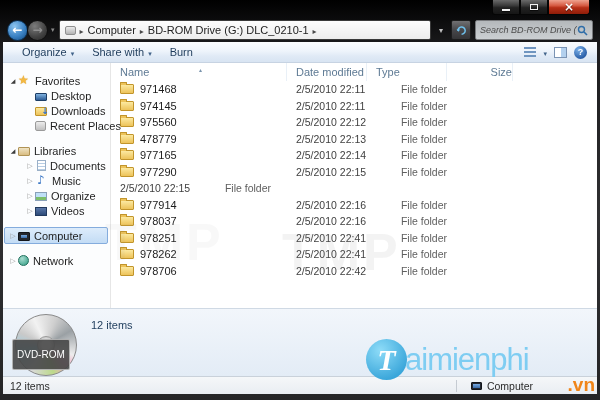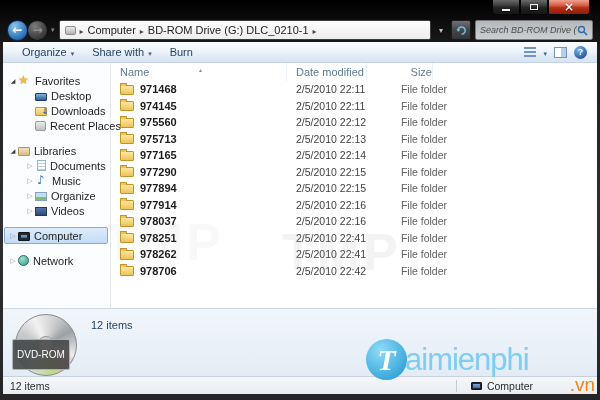--- a/index.html
+++ b/index.html
@@ -116,21 +116,21 @@
   .file-area { flex:1; min-width:0; display:flex; flex-direction:column; position:relative; }
   .col-header { height:18px; flex:none; display:flex; color:#5e7a94; position:relative; }
   .col { border-right:1px solid #e9f0f7; display:flex; align-items:center; padding-left:9px; }
   .col-name { width:176px; } .col-date { width:80px; } .col-type { width:80px; } .col-size { width:66px;justify-content:flex-end; }
   .col-fill { flex:1; border-right:none; }
   .sort-arrow { position:absolute; left:88px; top:-1px; }
   .sort-arrow::before { content:"▴"; font-family:"DejaVu Sans",sans-serif; font-size:6px; color:#7a94ad; }
 
   .rows { flex:1; }
   .row { height:16.5px; display:flex; align-items:center; }
-  .c-name { width:176px; padding-left:9px; display:flex; align-items:center; gap:6px; color:#1c1c1c;font-weight:bold; }
+  .c-name { width:176px; padding-left:9px; display:flex; gap:6px; color:#1c1c1c; }
   .c-date { width:80px; padding-left:9px; color:#3f3f3f; font-size:10.5px; }
   .c-type { width:80px; padding-left:9px; color:#606060; font-size:10.5px;text-align:right; }
   .c-size { width:66px; padding-left:9px; }
   .ic-folder { width:14px; height:10px; position:relative; flex:none; margin-top:1px;
                background:linear-gradient(#fce9a0,#edc35a); border:1px solid #c2952b; border-radius:1px; }
   .ic-folder::before { content:""; position:absolute; top:-3px; left:-1px; width:5px; height:2px;
                background:#edc35a; border:1px solid #c2952b; border-bottom:none; border-radius:1px 1px 0 0; }
 
   
   .details-pane { height:68px; flex:none; position:relative; color:#1e3c5c;
@@ -160,21 +160,21 @@
             color:rgba(140,140,140,.10); z-index:4; pointer-events:none; }
   .tmp1 { left:282px; top:222px; }
   .tmp2 { left:105px; top:212px; color:rgba(140,140,140,.06); }
   .brand { position:absolute; left:366px; top:339px; z-index:6; display:flex; align-items:flex-start; pointer-events:none; }
   .brand-circle { width:41px; height:41px; border-radius:50%; flex:none;
             background:radial-gradient(circle at 35% 28%, #8edcf8, #3aa6da 75%);
             color:#fff; font-family:"Liberation Serif",serif; font-style:italic; font-weight:bold;
             font-size:30px; display:flex; align-items:center; justify-content:center; }
   .brand-text { color:#7ecdf2; font-size:31px; line-height:41px; letter-spacing:-1px; margin-left:-2px; }
   .brand-tld { position:absolute; right:5px; top:374px; z-index:7; color:#f08519;
-            font-size:19px; font-weight:normal; pointer-events:none; }
+            font-size:19px; font-weight:bold; pointer-events:none; }
 </style>
 </head>
 <body>
 
 <div class="window">
 
   <div class="titlebar">
     <div class="win-controls">
       <div class="wc min">
           <span class="glyph-min"></span>
@@ -309,20 +309,23 @@
 
       <div class="file-area">
         <div class="col-header">
           <div class="col col-name">
             <span>Name</span>
             <span class="sort-arrow"></span>
           </div>
           <div class="col col-date">
             <span>Date modified</span>
           </div>
+          <div class="col col-type">
+            <span>Type</span>
+          </div>
           <div class="col col-size">
             <span>Size</span>
           </div>
           <div class="col col-fill"></div>
         </div>
         <div class="rows">
 
             <div class="row">
               <span class="c-name">
                 <span class="ic-folder"></span>
@@ -349,21 +352,21 @@
                 <span>975560</span>
               </span>
               <span class="c-date">2/5/2010 22:12</span>
               <span class="c-type">File folder</span>
               <span class="c-size"></span>
             </div>
 
             <div class="row">
               <span class="c-name">
                 <span class="ic-folder"></span>
-                <span>975713</span>
+                <span>478779</span>
               </span>
               <span class="c-date">2/5/2010 22:13</span>
               <span class="c-type">File folder</span>
               <span class="c-size"></span>
             </div>
 
             <div class="row">
               <span class="c-name">
                 <span class="ic-folder"></span>
                 <span>977165</span>
@@ -377,24 +380,20 @@
               <span class="c-name">
                 <span class="ic-folder"></span>
                 <span>977290</span>
               </span>
               <span class="c-date">2/5/2010 22:15</span>
               <span class="c-type">File folder</span>
               <span class="c-size"></span>
             </div>
 
             <div class="row">
-              <span class="c-name">
-                <span class="ic-folder"></span>
-                <span>977894</span>
-              </span>
               <span class="c-date">2/5/2010 22:15</span>
               <span class="c-type">File folder</span>
               <span class="c-size"></span>
             </div>
 
             <div class="row">
               <span class="c-name">
                 <span class="ic-folder"></span>
                 <span>977914</span>
               </span>

